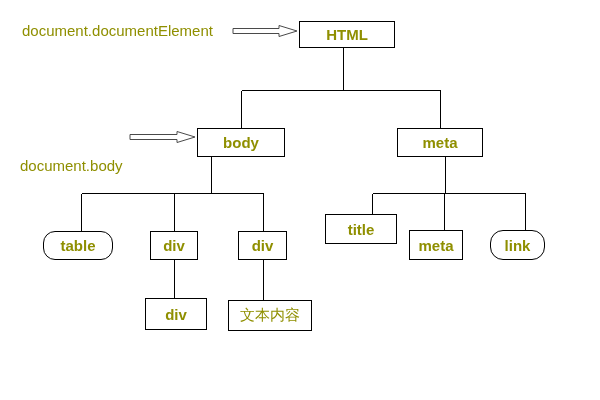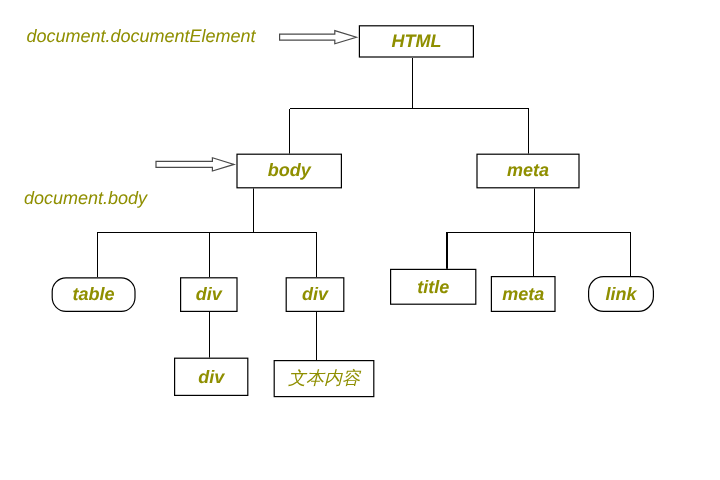--- a/index.html
+++ b/index.html
@@ -3,21 +3,20 @@
 <meta charset="utf-8">
 <style>
   html, body { margin: 0; padding: 0; background: #ffffff; }
   #stage {
     position: relative;
     width: 600px;
     height: 388px;
     background: #ffffff;
     font-family: "Liberation Sans", sans-serif;
     overflow: hidden;
-    font-style: italic;
   }
   #connectors {
     position: absolute;
     left: 0; top: 0;
     width: 600px; height: 400px;
     pointer-events: none;
   }
   .node {
     position: absolute;
     box-sizing: border-box;
@@ -42,21 +41,21 @@
     line-height: 17px;
     white-space: nowrap;
   }
   
   #n-html        { left: 299px; top: 21px;  width: 96px; height: 27px; }
   #n-body        { left: 197px; top: 128px; width: 88px; height: 29px; }
   #n-head        { left: 397px; top: 128px; width: 86px; height: 29px; }
   #n-table       { left: 43px;  top: 231px; width: 70px; height: 29px; border-radius: 12px; }
   #n-div1        { left: 150px; top: 231px; width: 48px; height: 29px; }
   #n-div2        { left: 238px; top: 231px; width: 49px; height: 29px; }
-  #n-title       { left: 325px; top: 224px; width: 72px; height: 30px; }
+  #n-title       { left: 325px; top: 214px; width: 72px; height: 30px; }
   #n-meta        { left: 409px; top: 230px; width: 54px; height: 30px; }
   #n-link        { left: 490px; top: 230px; width: 55px; height: 30px; border-radius: 13px; }
   #n-divchild    { left: 145px; top: 298px; width: 62px; height: 32px; }
   #n-textcontent { left: 228px; top: 300px; width: 84px; height: 31px; }
   #ann-docelem   { left: 22px;  top: 22px; }
   #ann-docbody   { left: 20px;  top: 129px; margin-top: 28px; }
 </style>
 </head>
 <body>
 

